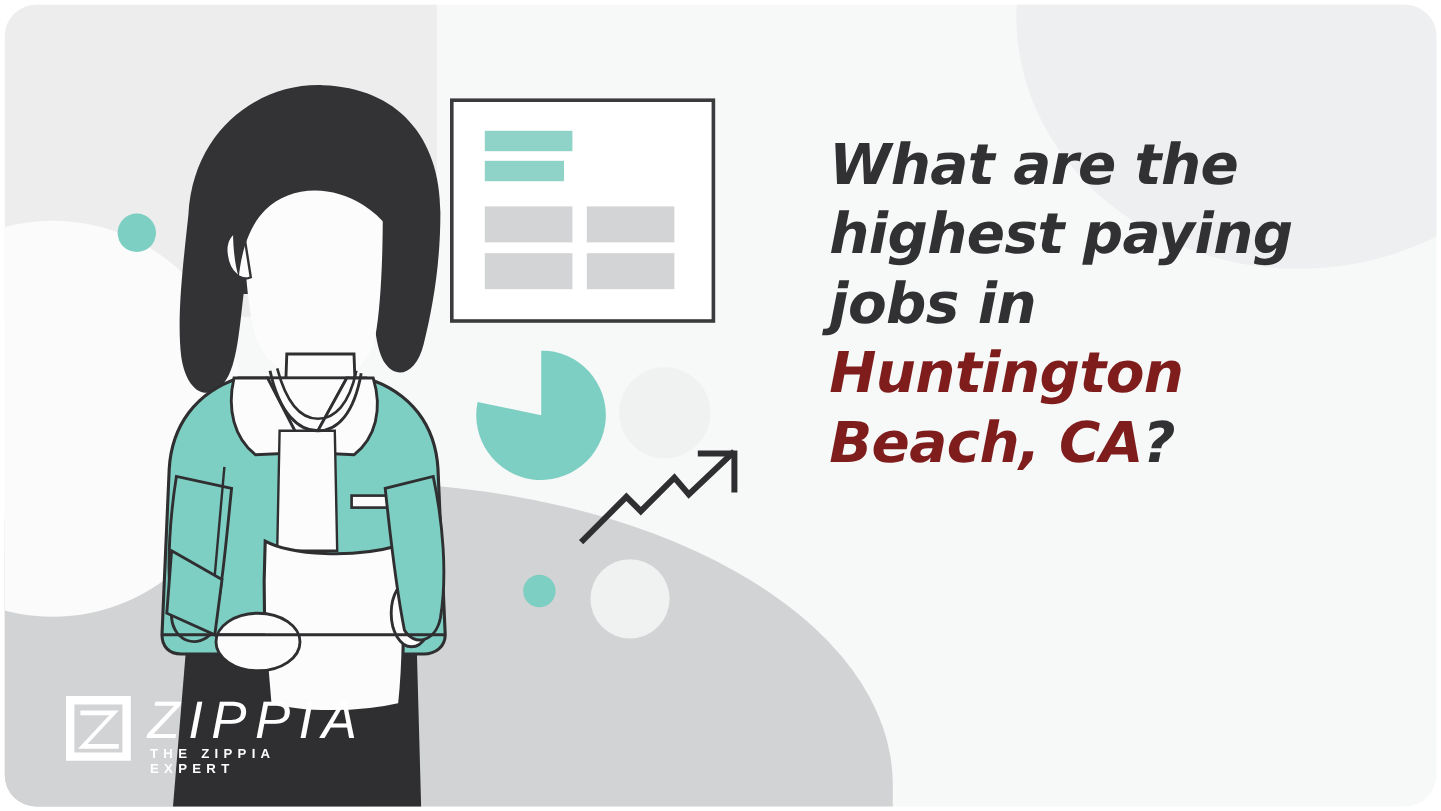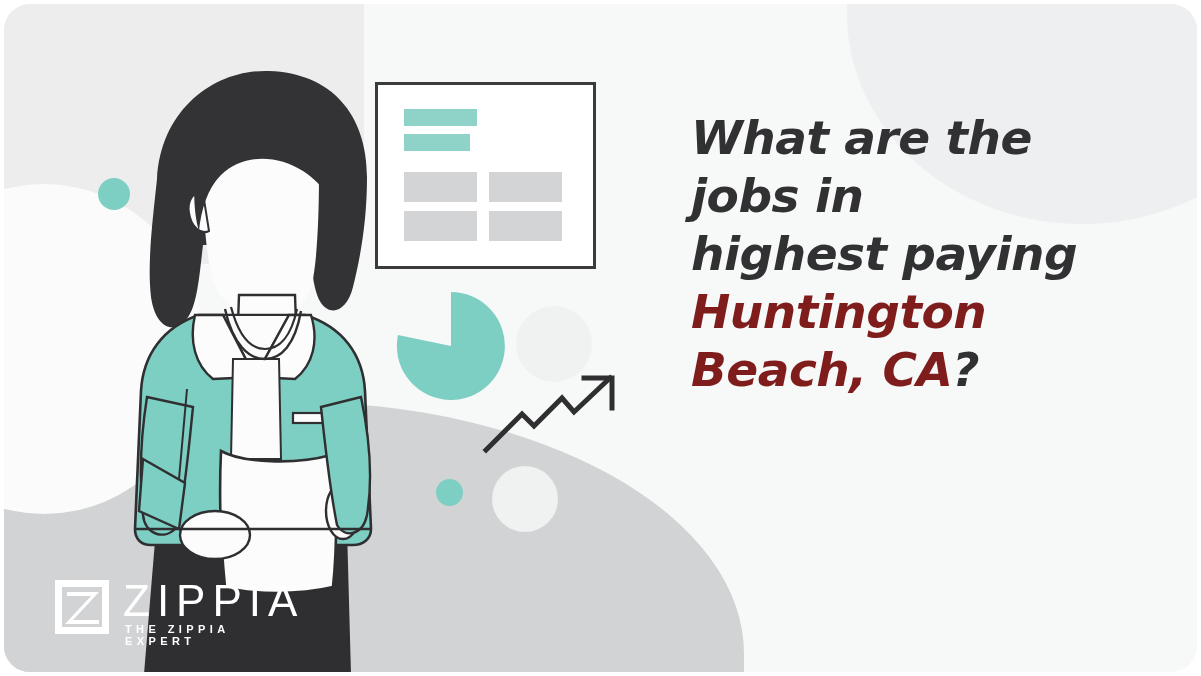--- a/index.html
+++ b/index.html
@@ -180,20 +180,21 @@
   .logo-word {
     position: absolute;
     left: 72px;
     top: 4px;
     font-size: 44px;
     font-weight: 400;
     letter-spacing: 7px;
     color: #ffffff;
     font-family: "Liberation Sans", sans-serif;
     line-height: 46px;
+    font-style: italic;
   }
   .logo-tag {
     position: absolute;
     left: 74px;
     top: 49px;
     font-size: 11px;
     font-weight: bold;
     letter-spacing: 4.4px;
     color: #ffffff;
     font-family: "Liberation Sans", sans-serif;
@@ -296,22 +297,22 @@
 
     <div class="trend-arrow">
       <svg viewBox="0 0 140 82" xmlns="http://www.w3.org/2000/svg">
         <polyline points="4,78 40,42 52,54 80,26 92,40 128,6" fill="none" stroke="#2f2f31" stroke-width="5" stroke-linecap="square" stroke-linejoin="miter"></polyline>
         <polyline points="102,6 130,6 130,36" fill="none" stroke="#2f2f31" stroke-width="5" stroke-linecap="square" stroke-linejoin="miter"></polyline>
       </svg>
     </div>
 
     <div class="headline">
       <div>What are the</div>
+      <div>highest paying</div>
       <div>jobs in</div>
-      <div>highest paying</div>
       <div>
         <span class="loc">Huntington Beach, CA</span><span class="q">?</span>
       </div>
     </div>
 
     <div class="logo">
       <div class="logo-mark">
         <svg viewBox="0 0 62 62" xmlns="http://www.w3.org/2000/svg">
           <path d="M4 4 H58 V58 H4 Z M11 11 V51 H51 V11 Z" fill="#ffffff" fill-rule="evenodd"></path>
           <path d="M16 16 H48 L22 44 H48 V48 H14 L40 20 H16 Z" fill="#ffffff"></path>

